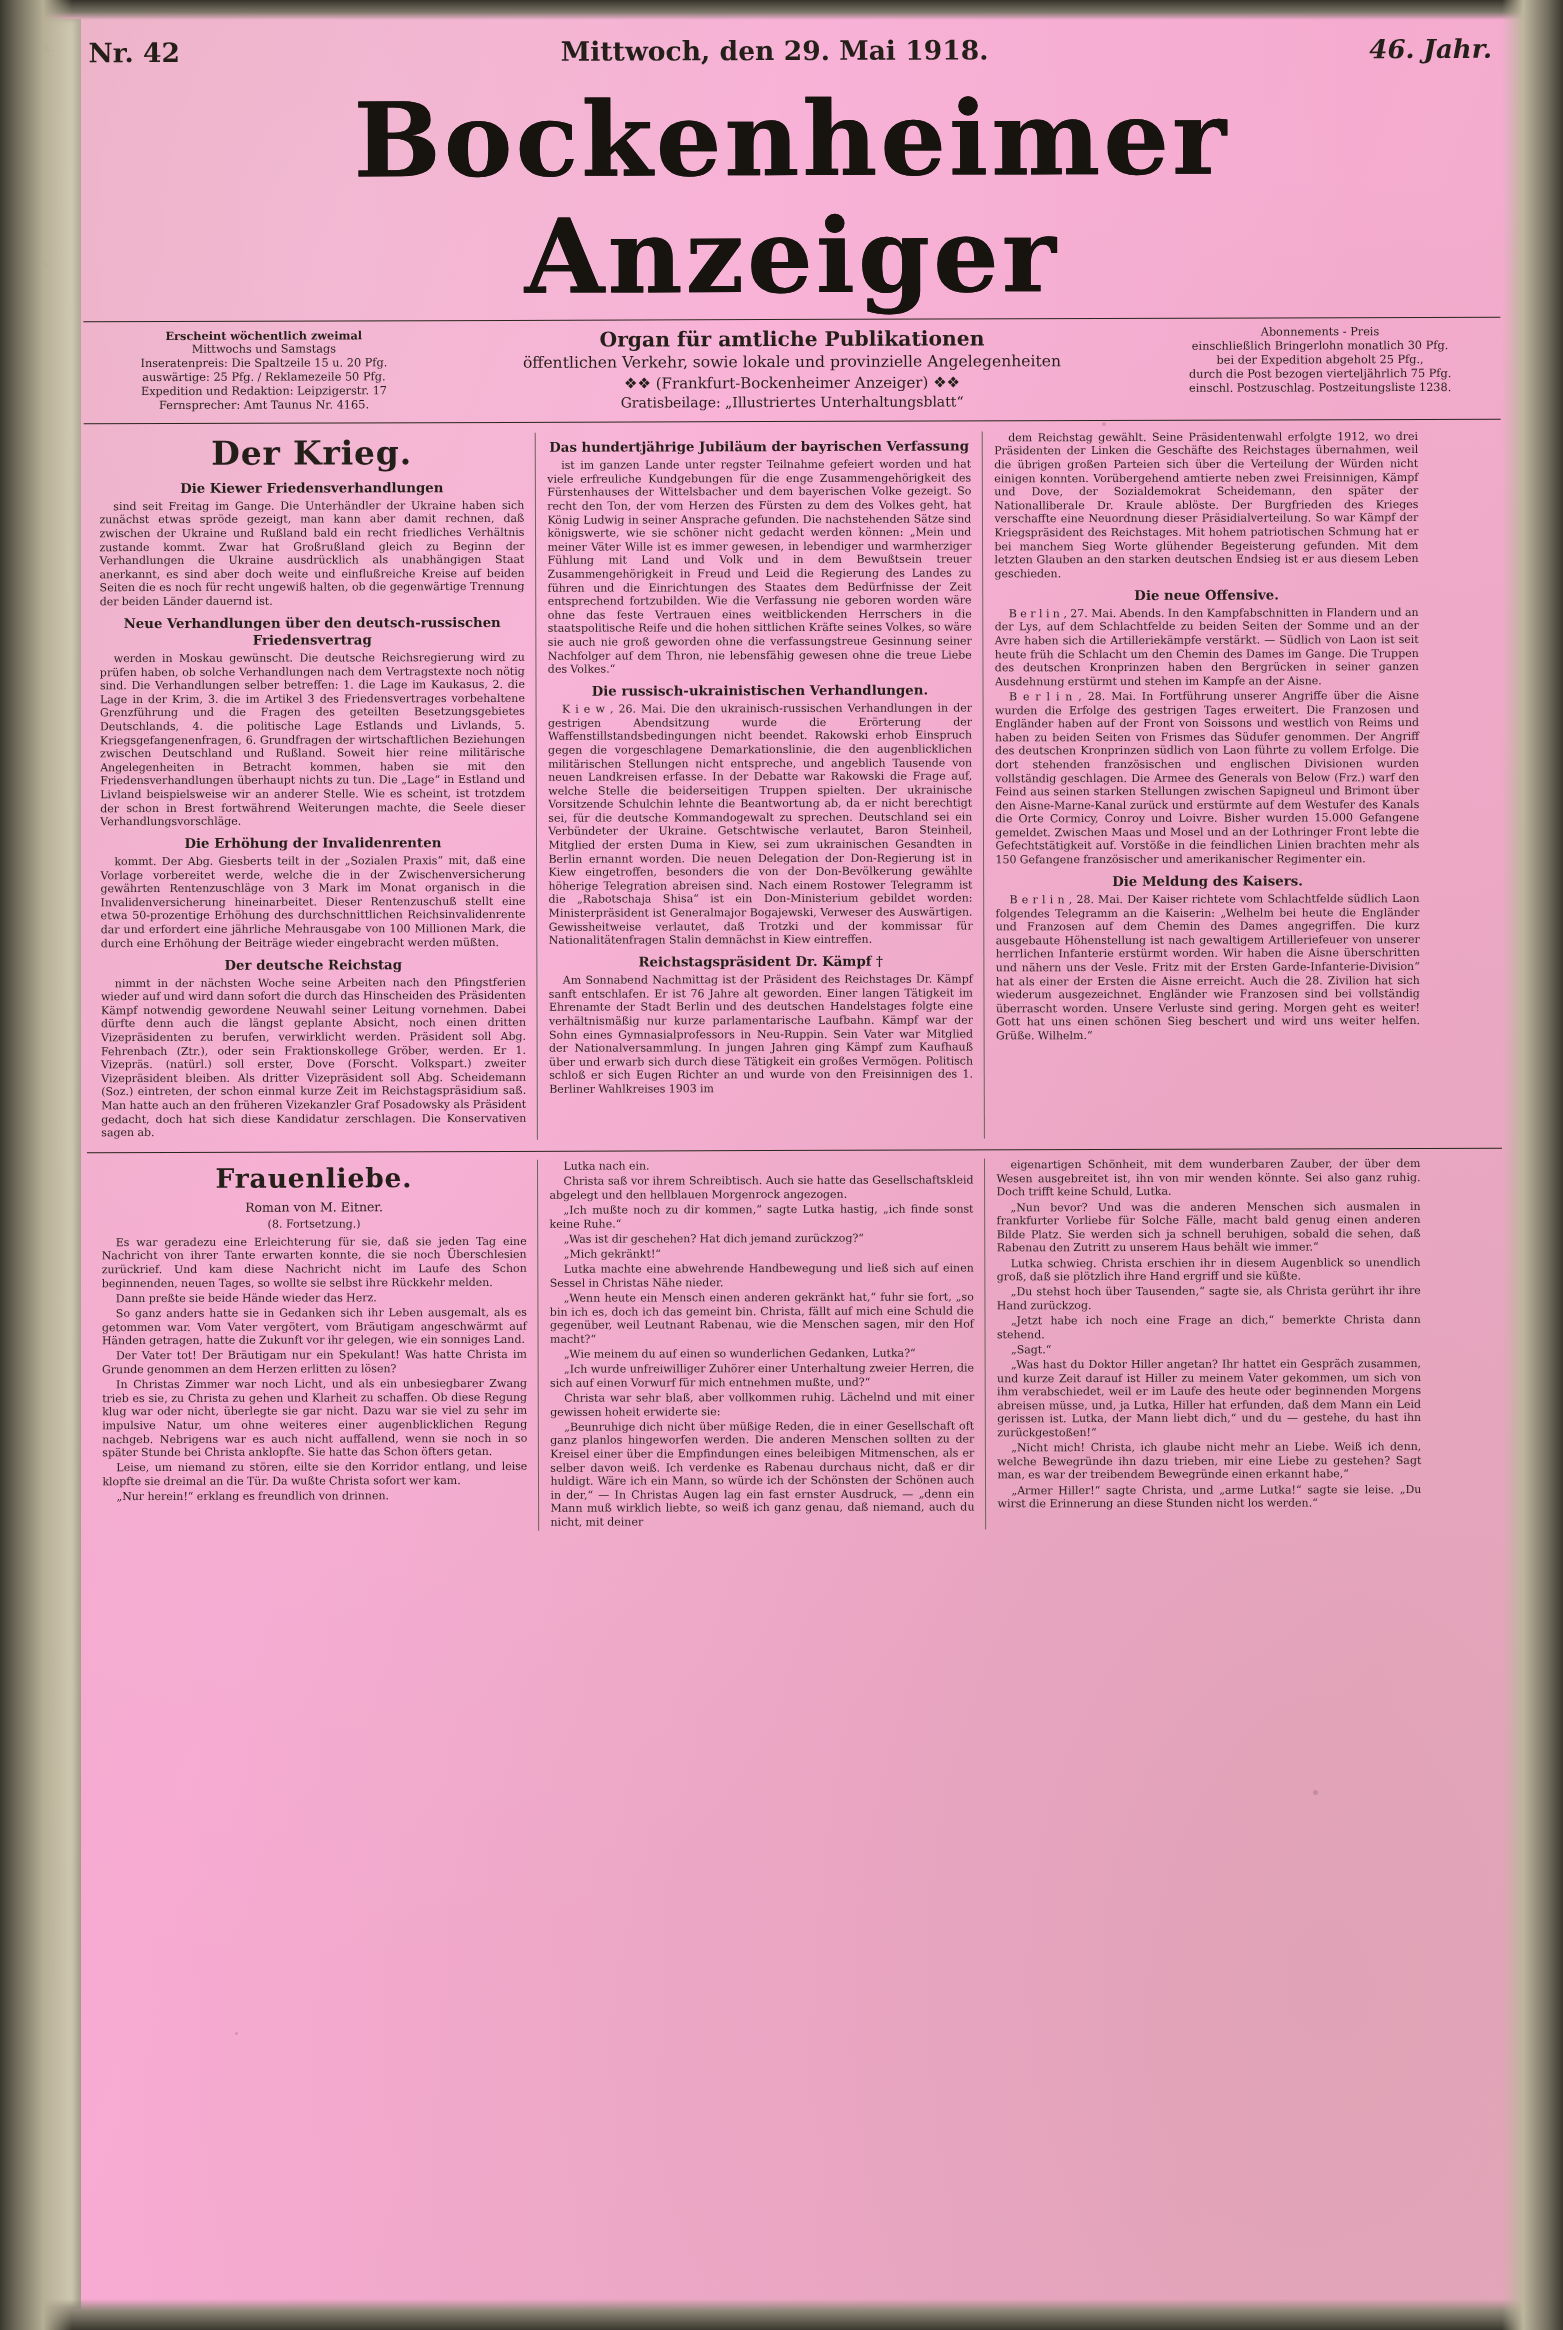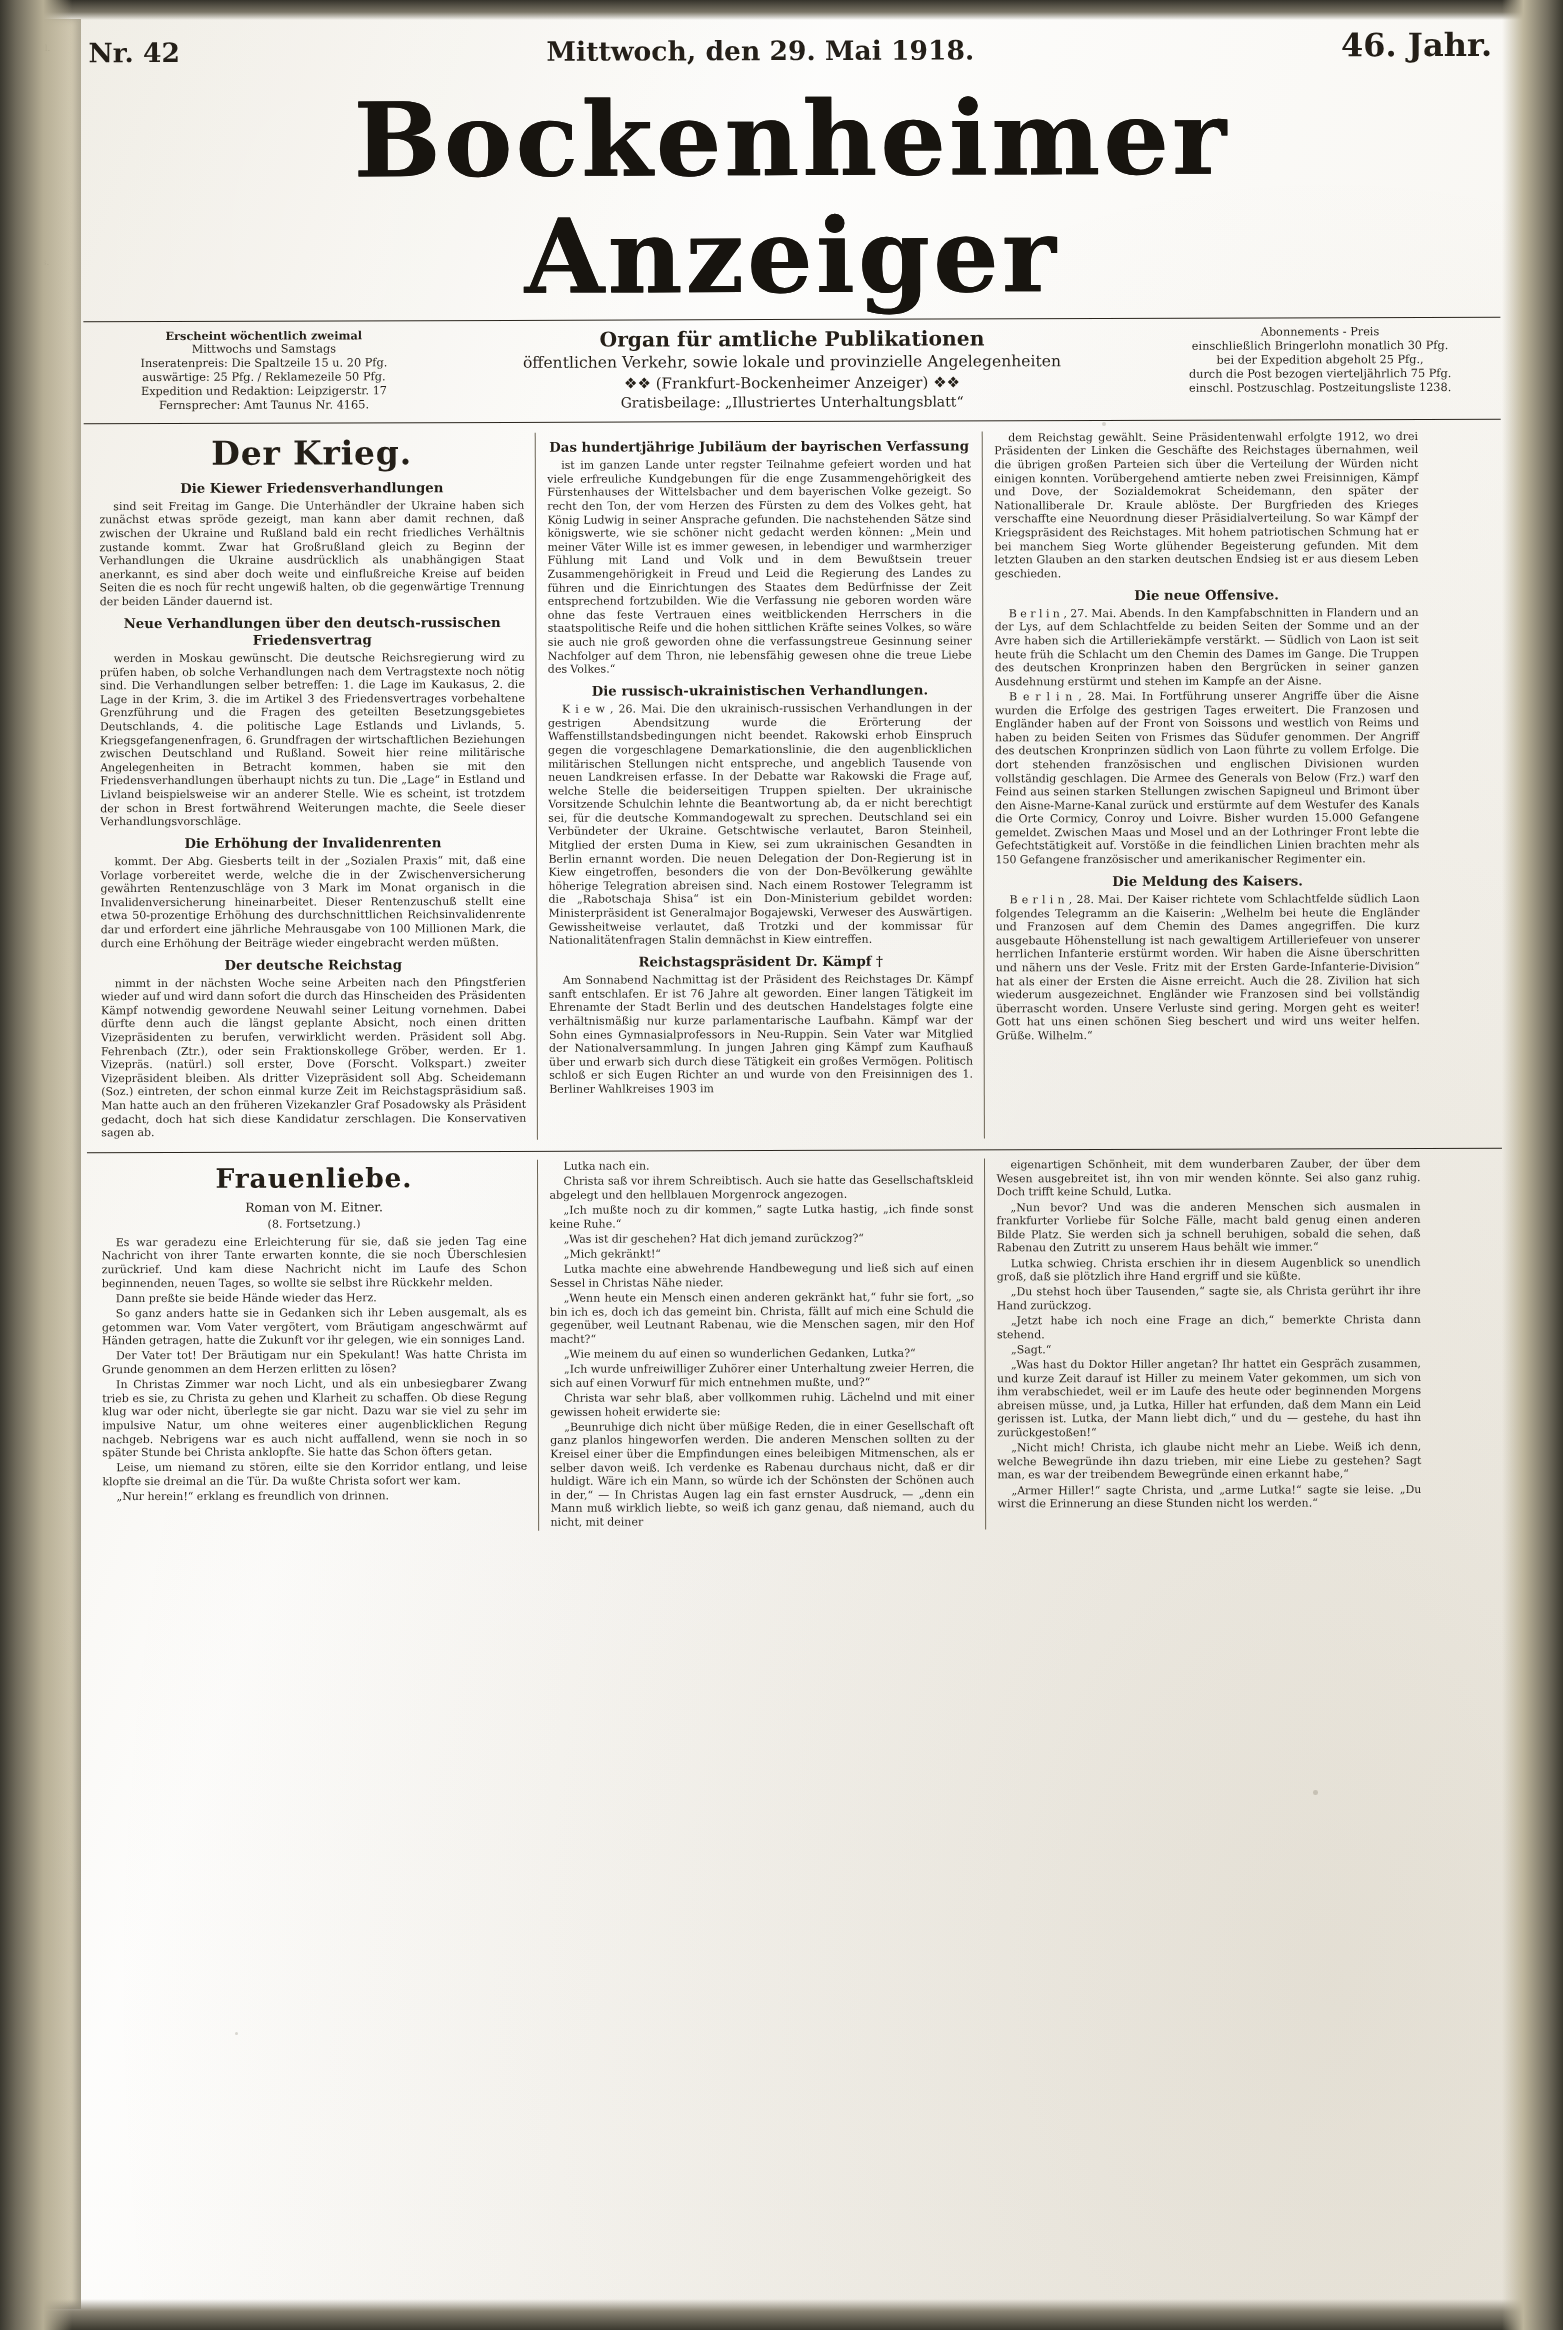--- a/index.html
+++ b/index.html
@@ -1,19 +1,19 @@
 <!DOCTYPE html>
 <html style="font-size:12.5px"><head>
 <meta charset="utf-8">
 <style>
   html,body{margin:0;padding:0;background:#6d6a5e;}
   #page{
     position:relative;
     width:1563px;height:2330px;
-    background:#ffffff;
+    background:#f9a8d4;
     overflow:hidden;
     font-family:"DejaVu Serif", serif;
   }
   
   #page:before{
     content:"";position:absolute;inset:0;
     background:
       radial-gradient(ellipse at 20% 10%, rgba(255,255,255,0.18), rgba(0,0,0,0) 60%),
       radial-gradient(ellipse at 85% 85%, rgba(120,100,60,0.15), rgba(0,0,0,0) 65%),
       linear-gradient(110deg, rgba(180,165,125,0.25) 0%, rgba(216,208,185,0.05) 35%, rgba(205,193,160,0.22) 100%);
@@ -51,21 +51,21 @@
     font-family:"DejaVu Serif", serif;
     font-weight:bold;
   }
   .top-row{
     display:flex;align-items:flex-end;justify-content:space-between;
     padding:0 12.5px 0 11px;
     height:42px;
   }
   .masthead-no{font-size:26.6px;letter-spacing:0px;}
   .masthead-date{font-size:26.6px;}
-  .masthead-year{font-size:32px;}
+  .masthead-year{font-size:26px;font-style:italic;}
 
   .paper-title{
     text-align:center;
     font-family:"DejaVu Serif", serif;
     font-weight:bold;
     font-size:103px;
     line-height:117px;
     letter-spacing:3.1px;
     margin:14px 0 4.7px 0;
     color:#17140f;

